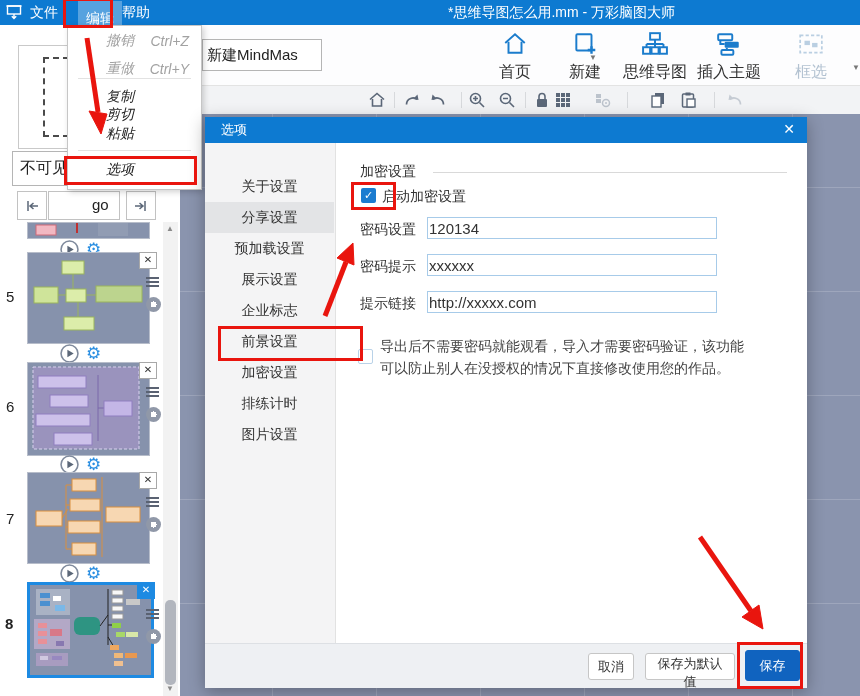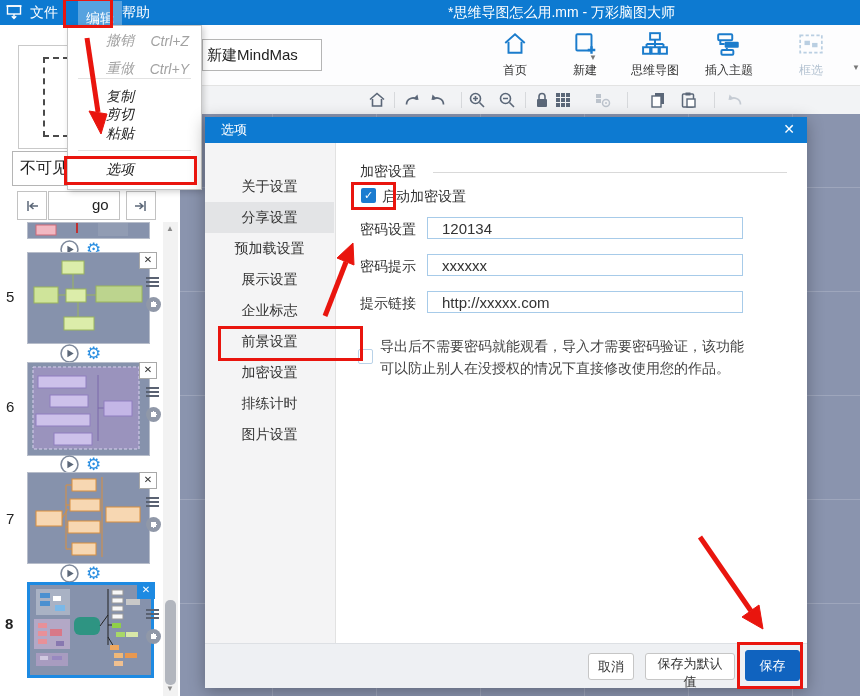--- a/index.html
+++ b/index.html
@@ -13,21 +13,21 @@
   .tmenu-active{position:absolute;left:66px;top:1px;width:44px;height:36px;
       background:rgba(255,255,255,.30);display:flex;align-items:center;justify-content:center;font-size:14px;margin-left:12px;}
   .titletext{position:absolute;left:448px;top:4px;width:400px;text-align:left;font-size:14px;color:#fff;}
   
   .toolbar1{left:180px;top:25px;width:680px;height:60px;background:#fdfdfe;border-bottom:1px solid #e7e7e7;}
   .docname{position:absolute;left:22px;top:14px;width:110px;height:30px;border:1px solid #b5b5b5;
       background:#fff;font-size:15px;color:#222;padding:0 4px;overflow:hidden;white-space:nowrap;
       font-family:"Liberation Sans",sans-serif;}
   .tb1-btn{position:absolute;top:6px;width:64px;height:50px;text-align:center;cursor:pointer;}
   .tb1-btn svg{display:inline-block;}
-  .tb1-label{display:block;font-size:12px;color:#333;margin-top:1px;white-space:nowrap;}
+  .tb1-label{display:block;font-size:16px;color:#333;margin-top:1px;white-space:nowrap;}
   .tb1-btn.disabled .tb1-label{color:#b3c2d1;}
   .caret{position:absolute;font-size:8px;color:#777;}
   
   .toolbar2{left:180px;top:85px;width:680px;height:28px;background:#f2f3f5;border-top:1px solid #e3e3e3;}
   .tb2-ic{position:absolute;top:5px;width:18px;height:18px;cursor:pointer;}
   .tb2-sep{position:absolute;top:6px;width:1px;height:16px;background:#d7d9dc;}
   
   .canvas{left:180px;top:113px;width:680px;height:583px;background-color:#8a94ae;
       background-image:linear-gradient(rgba(255,255,255,.17) 1px,transparent 1px),
                        linear-gradient(90deg,rgba(255,255,255,.17) 1px,transparent 1px);
@@ -81,21 +81,21 @@
       font-size:14px;color:#333;cursor:pointer;}
   .sideitem.hovered{background:#e3e4e6;}
   .sec-title{position:absolute;left:155px;top:46px;font-size:14px;color:#333;}
   .sec-rule{position:absolute;left:228px;top:55px;width:354px;border-top:1px solid #d9d9d9;}
   .cb{position:absolute;width:15px;height:15px;border-radius:2px;box-sizing:border-box;cursor:pointer;}
   .cb.checked{background:#1b7cd0;color:#fff;font-size:11px;line-height:15px;text-align:center;}
   .cb.empty{background:#fff;border:1px solid #b9d2e8;}
   .cb-label{position:absolute;font-size:14px;color:#333;}
   .f-label{position:absolute;left:155px;font-size:14px;color:#333;}
   .f-input{position:absolute;left:222px;width:286px;height:18px;border:1px solid #a7cbe9;background:#fff;
-      font-size:15px;color:#333;padding:1px 14px;font-family:"Liberation Sans",sans-serif;}
+      font-size:15px;color:#333;padding:1px 1px;font-family:"Liberation Sans",sans-serif;}
   .note{position:absolute;left:175px;top:218px;width:372px;font-size:14px;color:#444;line-height:1.6;}
   .dlg-footer{position:absolute;left:0;top:526px;width:602px;height:45px;background:#eef0f3;border-top:1px solid #dde0e4;box-sizing:border-box;}
   .fbtn{position:absolute;height:27px;background:#fff;border:1px solid #c6c6c6;border-radius:3px;
       font-size:13px;color:#333;cursor:pointer;font-family:Liberation Sans, sans-serif;}
   .fbtn.primary{background:#1063bf;border-color:#1063bf;color:#fff;}
   
   .redbox{position:absolute;border:3px solid #e9150e;pointer-events:none;}
   .annsvg{position:absolute;left:0;top:0;pointer-events:none;}
 </style>
 </head>

